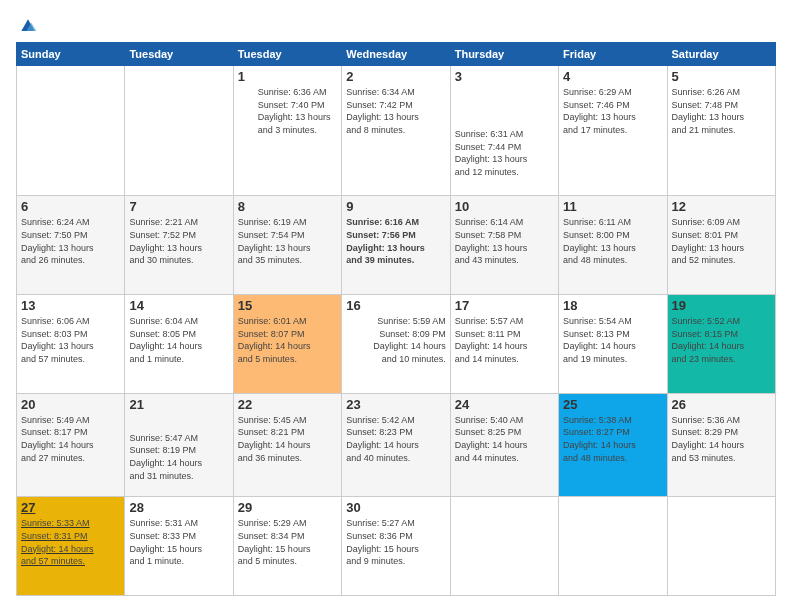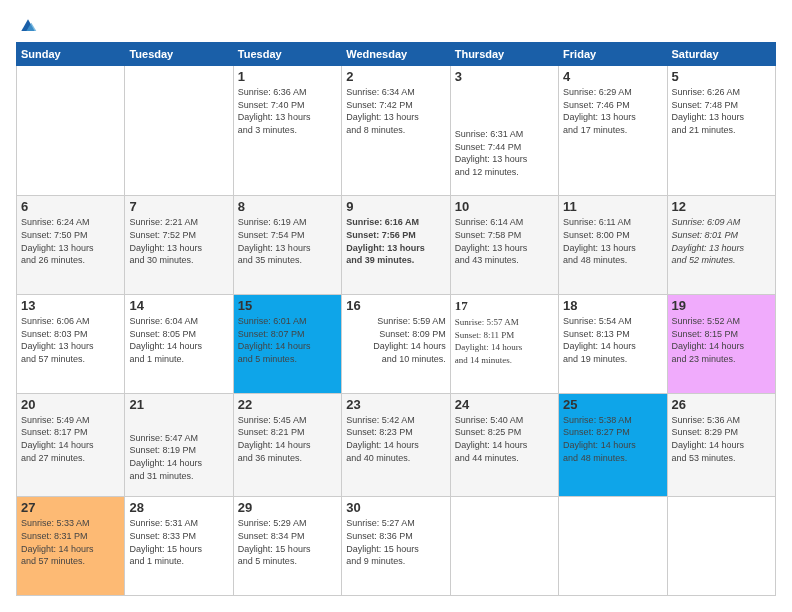--- a/index.html
+++ b/index.html
@@ -134,21 +134,21 @@
           <th>Friday</th>
           <th>Saturday</th>
         </tr>
     </thead>
     <tbody id="calendar-body">
     <tr>
           <td class="empty-cell" style="background-color: rgb(255, 255, 255);"></td>
           <td class="empty-cell" style="background-color: rgb(255, 255, 255);"></td>
           <td style="background-color: rgb(255, 255, 255);">
             <span class="day-number">1</span>
-            <div class="day-info" style="white-space: pre-line;">Sunrise: 6:36 AM
+            <div class="day-info" style="white-space: pre-line; margin-left: 20px;">Sunrise: 6:36 AM
 Sunset: 7:40 PM
 Daylight: 13 hours
 and 3 minutes.</div>
           </td>
           <td style="background-color: rgb(255, 255, 255);">
             <span class="day-number">2</span>
             <div class="day-info" style="white-space: pre-line;">Sunrise: 6:34 AM
 Sunset: 7:42 PM
 Daylight: 13 hours
 and 8 minutes.</div>
@@ -213,70 +213,70 @@
           </td>
           <td style="background-color: rgb(245, 245, 245); margin-top: 17px;">
             <span class="day-number">11</span>
             <div class="day-info" style="white-space: pre-line;">Sunrise: 6:11 AM
 Sunset: 8:00 PM
 Daylight: 13 hours
 and 48 minutes.</div>
           </td>
           <td style="background-color: rgb(245, 245, 245);">
             <span class="day-number">12</span>
-            <div class="day-info" style="white-space: pre-line; font-style: italic;">Sunrise: 6:09 AM
+            <div class="day-info" style="white-space: pre-line;">Sunrise: 6:09 AM
 Sunset: 8:01 PM
 Daylight: 13 hours
 and 52 minutes.</div>
           </td>
         </tr>
         <tr>
           <td style="background-color: rgb(255, 255, 255); margin-left: 11px;">
             <span class="day-number">13</span>
             <div class="day-info" style="white-space: pre-line;">Sunrise: 6:06 AM
 Sunset: 8:03 PM
 Daylight: 13 hours
 and 57 minutes.</div>
           </td>
           <td style="background-color: rgb(255, 255, 255);">
             <span class="day-number">14</span>
             <div class="day-info" style="white-space: pre-line;">Sunrise: 6:04 AM
 Sunset: 8:05 PM
 Daylight: 14 hours
 and 1 minute.</div>
           </td>
-          <td style="background-color: #0ea5e9;">
+          <td style="background-color: #fdba74;">
             <span class="day-number">15</span>
             <div class="day-info" style="white-space: pre-line;">Sunrise: 6:01 AM
 Sunset: 8:07 PM
 Daylight: 14 hours
 and 5 minutes.</div>
           </td>
           <td style="background-color: rgb(255, 255, 255);">
             <span class="day-number">16</span>
             <div class="day-info" style="white-space: pre-line; text-align: right;">Sunrise: 5:59 AM
 Sunset: 8:09 PM
 Daylight: 14 hours
 and 10 minutes.</div>
           </td>
-          <td style="background-color: rgb(255, 255, 255); font-family: Liberation Serif, serif;">
+          <td style="background-color: rgb(255, 255, 255);">
             <span class="day-number">17</span>
             <div class="day-info" style="white-space: pre-line;">Sunrise: 5:57 AM
 Sunset: 8:11 PM
 Daylight: 14 hours
 and 14 minutes.</div>
           </td>
           <td style="background-color: rgb(255, 255, 255);">
             <span class="day-number">18</span>
             <div class="day-info" style="white-space: pre-line;">Sunrise: 5:54 AM
 Sunset: 8:13 PM
 Daylight: 14 hours
 and 19 minutes.</div>
           </td>
-          <td style="background-color: #f0abfc;">
+          <td style="background-color: #14b8a6;">
             <span class="day-number">19</span>
             <div class="day-info" style="white-space: pre-line;">Sunrise: 5:52 AM
 Sunset: 8:15 PM
 Daylight: 14 hours
 and 23 minutes.</div>
           </td>
         </tr>
         <tr>
           <td style="background-color: rgb(245, 245, 245);">
             <span class="day-number">20</span>
@@ -322,21 +322,21 @@
           </td>
           <td style="background-color: rgb(245, 245, 245);">
             <span class="day-number">26</span>
             <div class="day-info" style="white-space: pre-line;">Sunrise: 5:36 AM
 Sunset: 8:29 PM
 Daylight: 14 hours
 and 53 minutes.</div>
           </td>
         </tr>
         <tr>
-          <td style="background-color: #fdba74;">
+          <td style="background-color: #eab308; text-decoration: underline;">
             <span class="day-number">27</span>
             <div class="day-info" style="white-space: pre-line;">Sunrise: 5:33 AM
 Sunset: 8:31 PM
 Daylight: 14 hours
 and 57 minutes.</div>
           </td>
           <td style="background-color: rgb(255, 255, 255);">
             <span class="day-number">28</span>
             <div class="day-info" style="white-space: pre-line;">Sunrise: 5:31 AM
 Sunset: 8:33 PM

